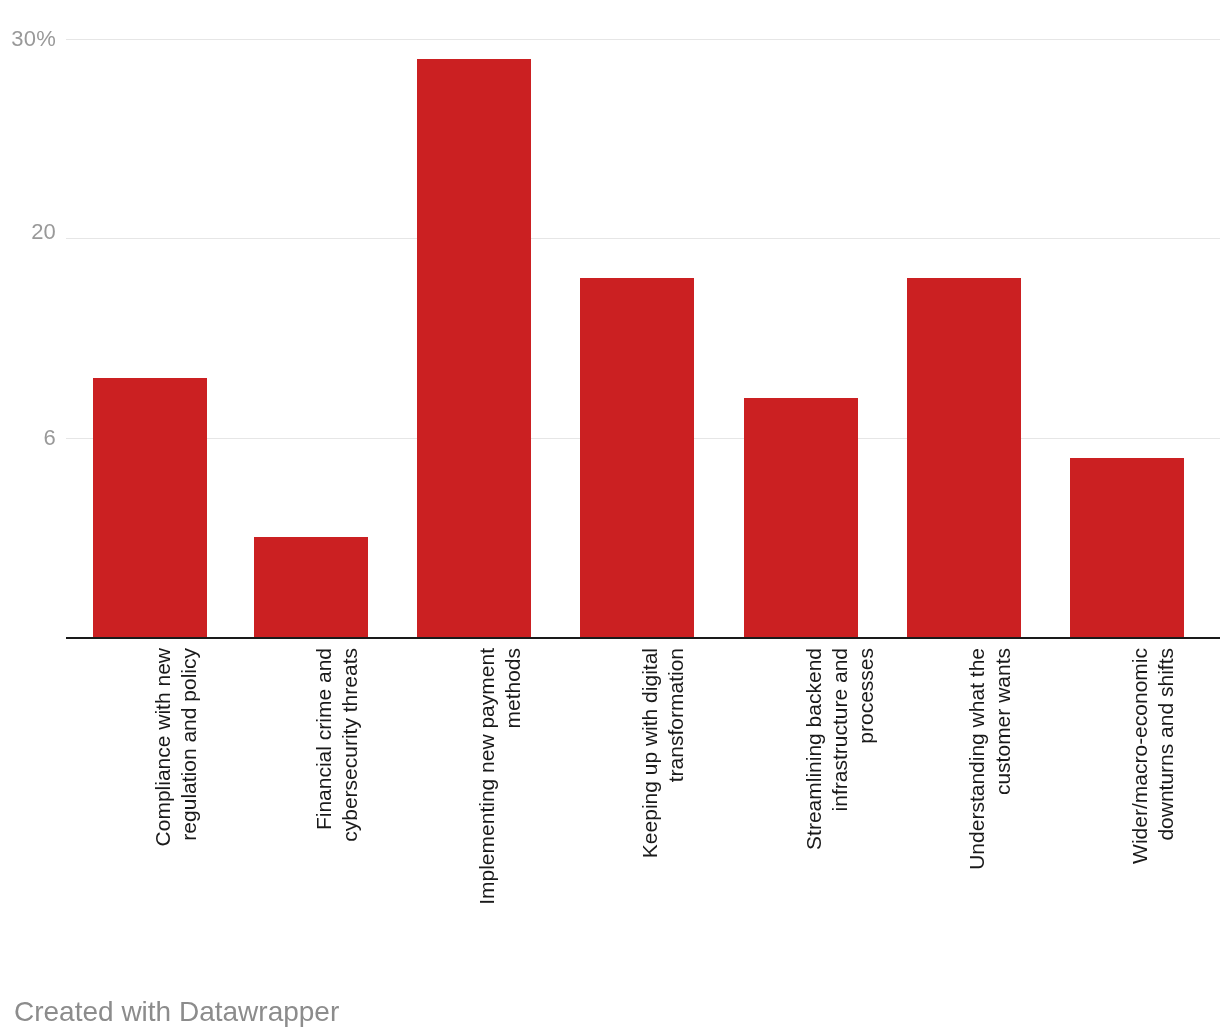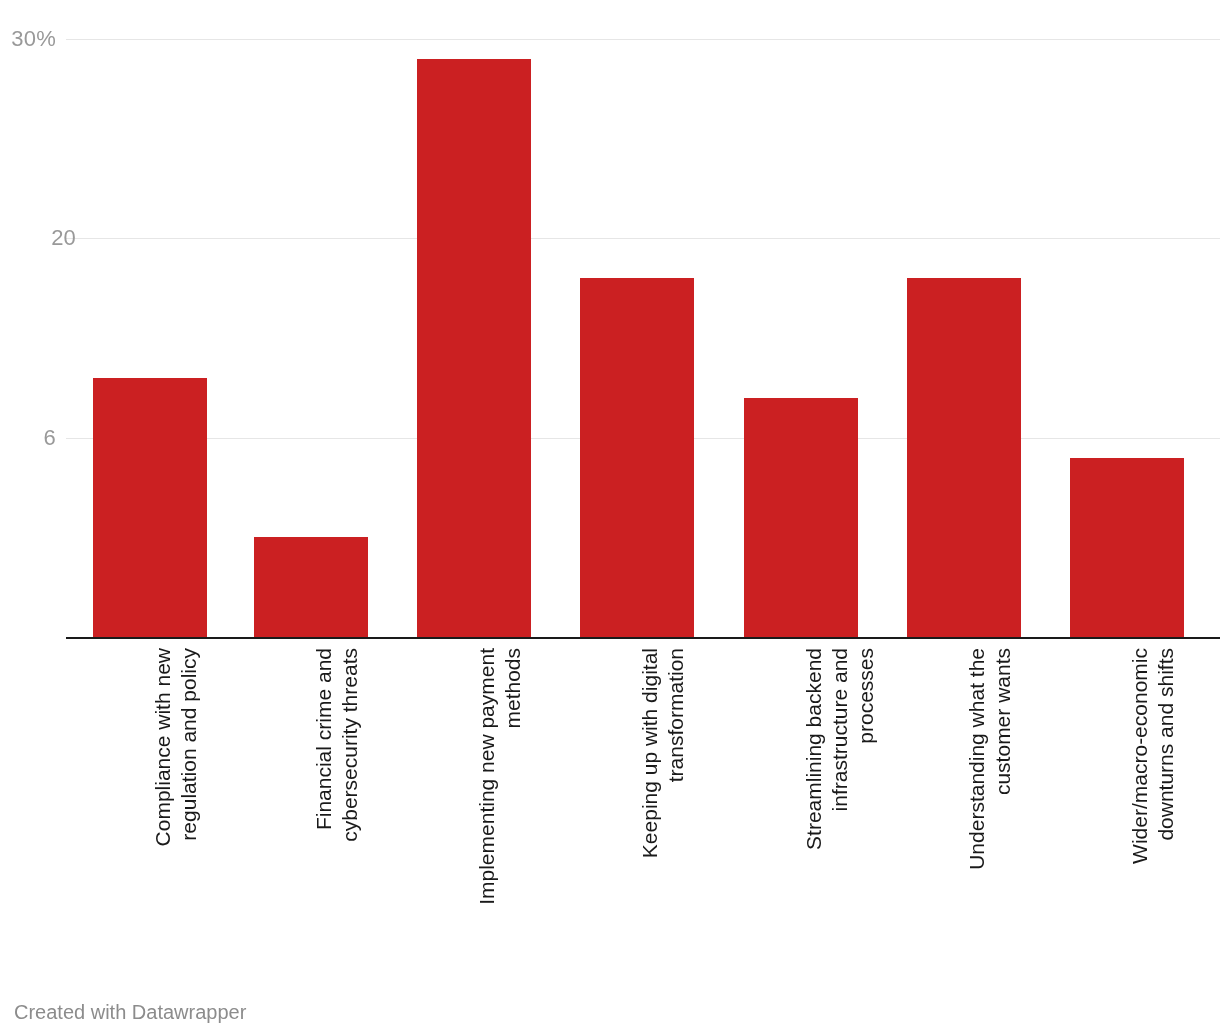--- a/index.html
+++ b/index.html
@@ -96,37 +96,37 @@
   }
   .xlabel-rot .ln {
     display: block;
   }
 
   
   .footer {
     position: absolute;
     left: 14px;
     top: 1000px;
-    font-size: 20px;
+    font-size: 28px;
     line-height: 24px;
     color: #8c8c8c;
   }
 </style>
 </head>
 <body>
 
 <div id="chart-root">
 
   <div class="plot-area">
 
     <div class="gridline" style="top:39px;"></div>
     <div class="ytick-label" style="top:28px;">30%</div>
 
     <div class="gridline" style="top:238px;"></div>
-    <div class="ytick-label" style="top:227px;margin-left:20px;">20</div>
+    <div class="ytick-label" style="top:221px;">20</div>
 
     <div class="gridline" style="top:438px;"></div>
     <div class="ytick-label" style="top:427px;">6</div>
 
     <div class="bar" style="left: 93px; width: 114px; top: 378px; height: 259px; background: rgb(203, 32, 34);" title="Compliance with new regulation and policy: 13%"></div>
     <div class="bar" style="left: 254px; width: 114px; top: 537px; height: 100px; background: rgb(203, 32, 34);" title="Financial crime and cybersecurity threats: 5%"></div>
     <div class="bar" style="left: 417px; width: 114px; top: 59px; height: 578px; background: rgb(203, 32, 34);" title="Implementing new payment methods: 29%"></div>
     <div class="bar" style="left: 580px; width: 114px; top: 278px; height: 359px; background: rgb(203, 32, 34);" title="Keeping up with digital transformation: 18%"></div>
     <div class="bar" style="left: 744px; width: 114px; top: 398px; height: 239px; background: rgb(203, 32, 34);" title="Streamlining backend infrastructure and processes: 12%"></div>
     <div class="bar" style="left: 907px; width: 114px; top: 278px; height: 359px; background: rgb(203, 32, 34);" title="Understanding what the customer wants: 18%"></div>

